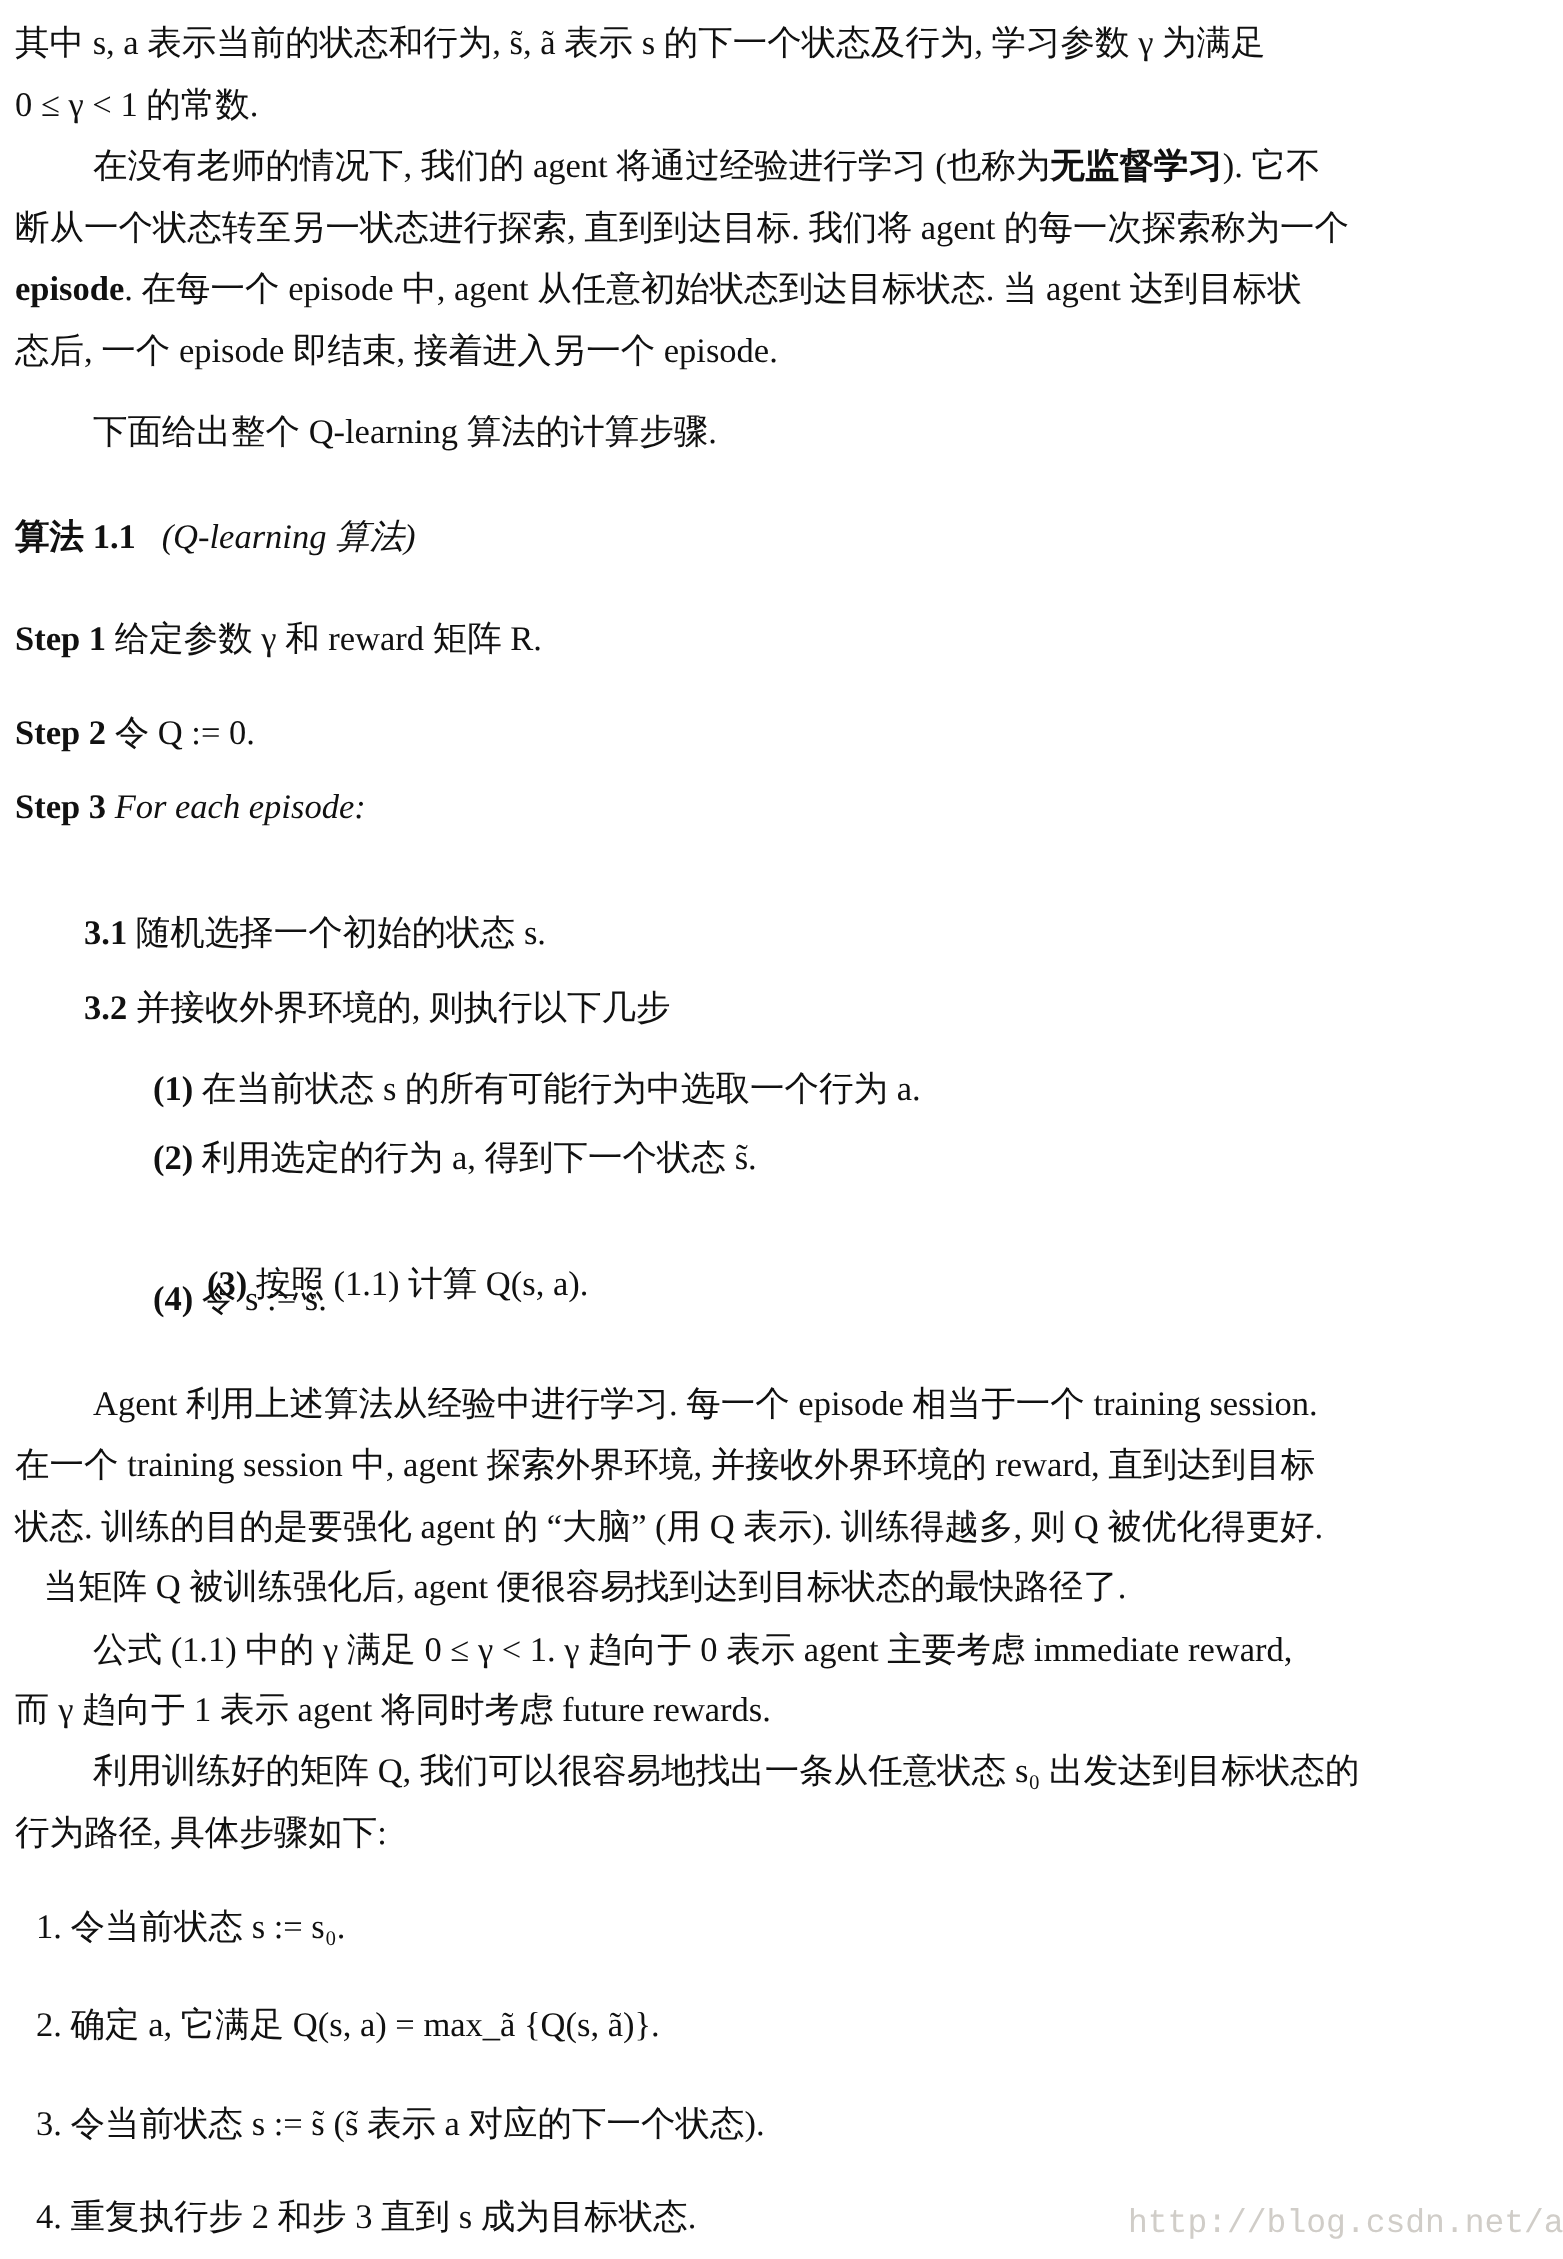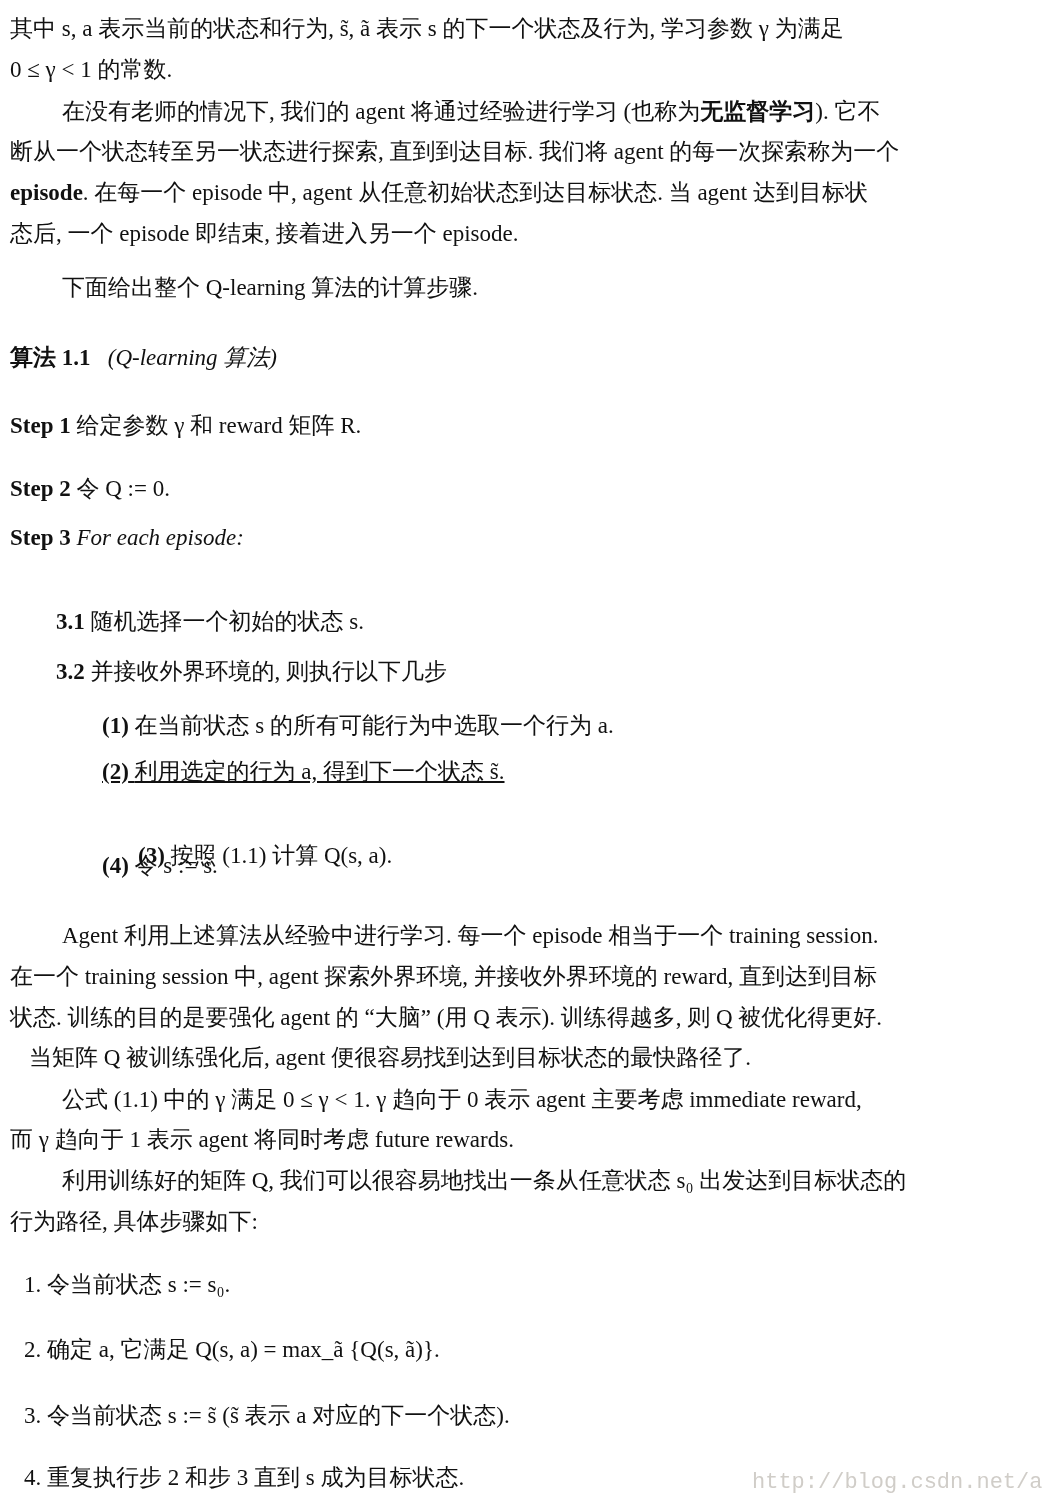--- a/index.html
+++ b/index.html
@@ -65,21 +65,21 @@
   </div>
   <div class="line sub1" style="top:657px;">
     <span class="bold">3.2</span>
     <span>并接收外界环境的, 则执行以下几步</span>
   </div>
 
   <div class="line sub2" style="top:711px;">
     <span class="bold">(1)</span>
     <span>在当前状态 s 的所有可能行为中选取一个行为 a.</span>
   </div>
-  <div class="line sub2" style="top:757px;text-decoration:underline;">
+  <div class="line sub2" style="top:757px;">
     <span class="bold">(2)</span>
     <span>利用选定的行为 a, 得到下一个状态 s̃.</span>
   </div>
   <div class="line sub2" style="top:841px;margin-left:36px;">
     <span class="bold">(3)</span>
     <span>按照 (1.1) 计算 Q(s, a).</span>
   </div>
   <div class="line sub2" style="top:851px;">
     <span class="bold">(4)</span>
     <span>令 s := s̃.</span>

